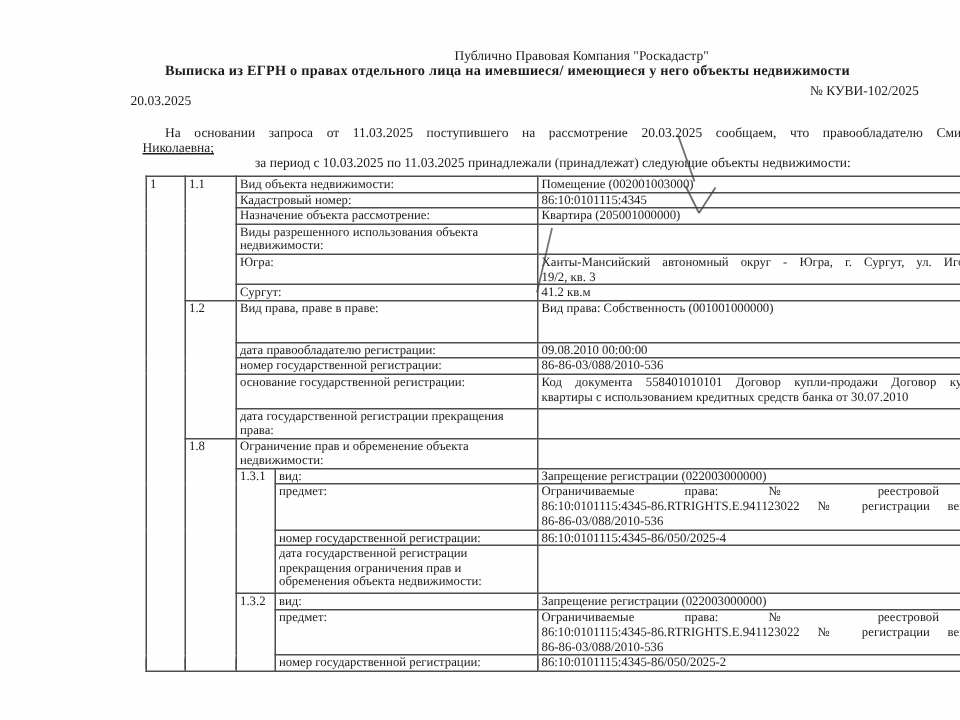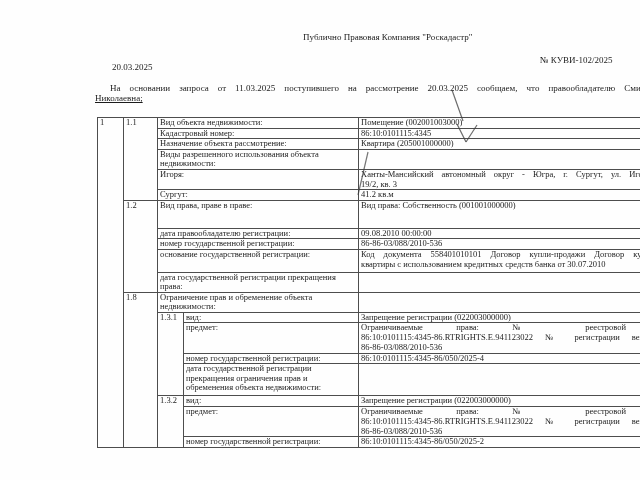--- a/index.html
+++ b/index.html
@@ -39,25 +39,27 @@
   tr.r28{height:28px;} tr.r30{height:30px;} tr.r32{height:32px;}
   .stub{position:absolute;width:1px;height:7px;background:#4d4d4d;top:439px;}
   .penmarks{position:absolute;left:0;top:0;pointer-events:none;}
 </style>
 </head>
 <body>
 
 <div class="page">
 
   <div class="abs fs9 nw" style="left:303px;top:32px;">Публично Правовая Компания "Роскадастр"</div>
+  <div class="abs title b nw" style="left:110px;top:43px;">Выписка из ЕГРН о правах отдельного лица на имевшиеся/ имеющиеся у него объекты недвижимости</div>
   <div class="abs fs9 nw" style="left:540px;top:55px;">№ КУВИ-102/2025</div>
-  <div class="abs fs9 nw" style="left:112px;top:62px;">20.03.2025</div>
+  <div class="abs fs9 nw" style="left:87px;top:62px;">20.03.2025</div>
 
   <div class="abs fs9 jl w548" style="left:110px;top:83px;">На основании запроса от 11.03.2025 поступившего на рассмотрение 20.03.2025 сообщаем, что правообладателю Смирняг</div>
   <div class="abs fs9 nw" style="left:95px;top:93px;text-decoration:underline;">Николаевна;</div>
+  <div class="abs fs9 nw" style="left:170px;top:103px;">за период с 10.03.2025 по 11.03.2025 принадлежали (принадлежат) следующие объекты недвижимости:</div>
 
   <table class="egrn">
     <colgroup>
       <col style="width:26px">
         <col style="width:34px">
         <col style="width:26px">
         <col style="width:175px">
         <col style="width:330px">
     </colgroup>
     <tbody>
@@ -73,21 +75,21 @@
     </tr>
     <tr class="r10">
       <td class="lab" colspan="2">Назначение объекта рассмотрение:</td>
       <td class="val">Квартира (205001000000)</td>
     </tr>
     <tr class="r20">
       <td class="lab" colspan="2">Виды разрешенного использования объекта недвижимости:</td>
       <td class="val"></td>
     </tr>
     <tr class="r20">
-      <td class="lab" colspan="2">Игоря:</td>
+      <td class="lab" colspan="2">Югра:</td>
       <td class="val">
         <div class="jl w290">Ханты-Мансийский автономный округ - Югра, г. Сургут, ул. Игоря</div>
         <div class="nw">19/2, кв. 3</div>
       </td>
     </tr>
     <tr class="r9">
       <td class="lab" colspan="2">Сургут:</td>
       <td class="val">41.2 кв.м</td>
     </tr>
     <tr class="r28">

